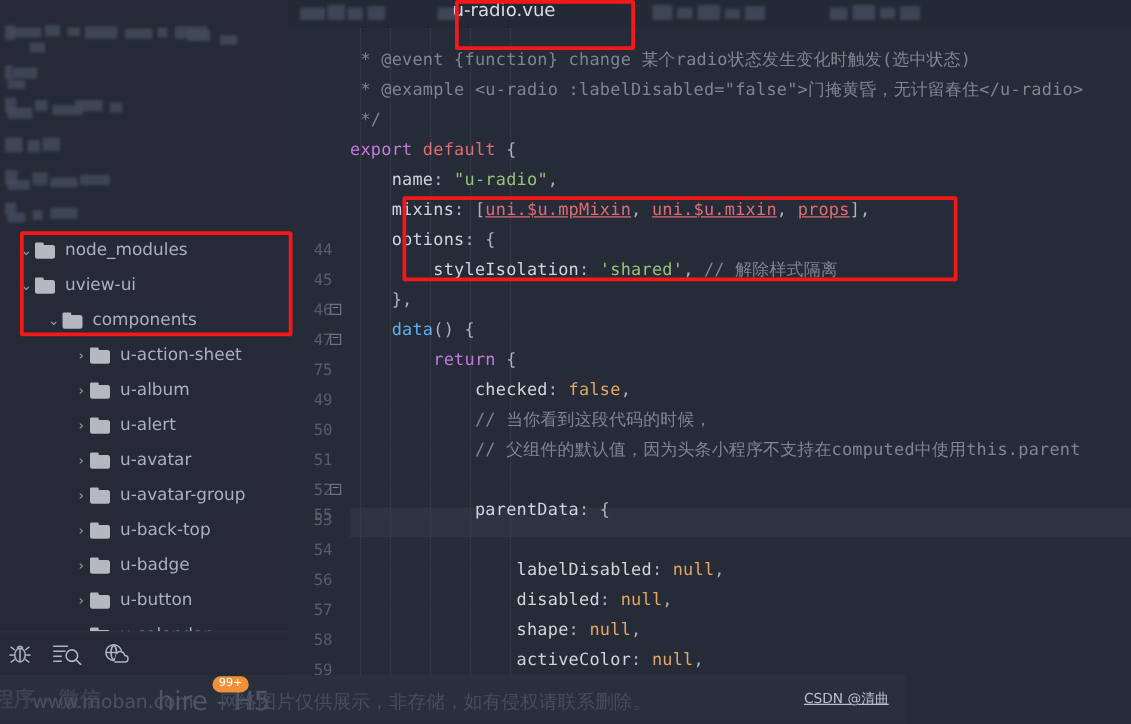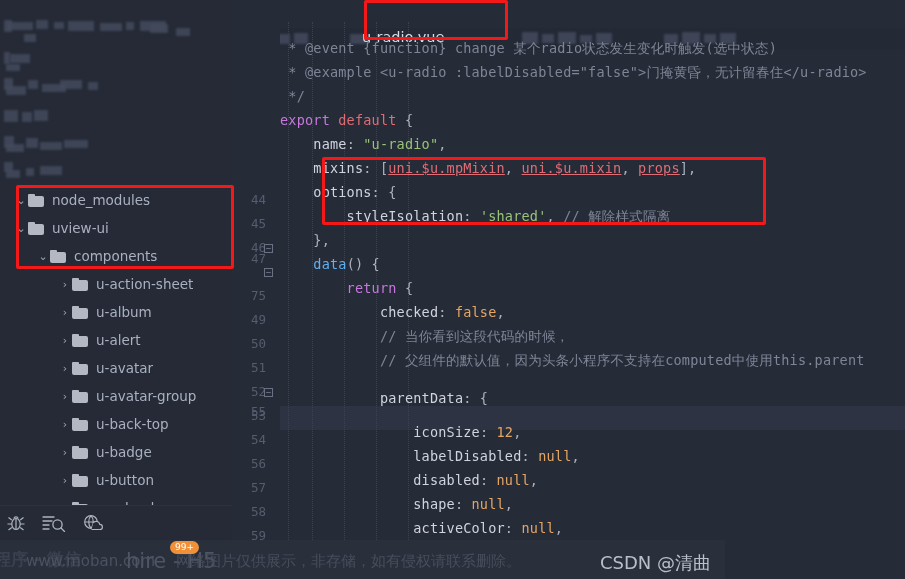--- a/index.html
+++ b/index.html
@@ -79,21 +79,20 @@
   .editor {
     position: absolute; left: 232px; top: 0;
     width: 673px; height: 540px;
     background: #262b38;
     overflow: hidden;
   }
   .tabbar {
     position: relative;
     height: 22px;
     background: #242936;
-    margin-top: 28px;
   }
   .gutter {
     position: absolute; left: 0; top: 22px;
     width: 48px; height: 518px;
     background: #262b38;
   }
   .lnum {
     position: absolute;
     right: 14px;
     width: 30px;
@@ -188,22 +187,23 @@
     font-size: 9px;
     border-radius: 9px;
     padding: 1px 5px 2px;
     top: 1px; left: 170px;
     font-family: "DejaVu Sans", "Liberation Sans", sans-serif;
   }
   .csdn {
     position: absolute;
     right: 14px; top: 11px;
     color: #b9bfcb;
-    font-size: 18px;
+    font-size: 11px;
     font-family: "DejaVu Sans", "Liberation Sans", sans-serif;
+    text-decoration: underline;
   }
 </style>
 </head>
 <body>
 
 <div class="app">
 
   <div class="sidebar">
 
     <div>
@@ -365,21 +365,21 @@
       <div style="position:absolute; left:130px; top:1px; color:#d8dce6;
                   font-family:'DejaVu Sans','Liberation Sans',sans-serif; font-size:14.5px;">u-radio.vue</div>
     </div>
 
     <div class="hl-line" style="top:406px;"></div>
 
     <div class="gutter">
       <span class="lnum" style="top:166px;">44</span>
       <span class="lnum" style="top:190px;">45</span>
       <span class="lnum" style="top:214px;">46</span>
-      <span class="lnum" style="top:226px;font-family:Liberation Mono, monospace;">47</span>
+      <span class="lnum" style="top:238px;">47</span>
       <span class="lnum" style="top:262px;">75</span>
       <span class="lnum" style="top:286px;">49</span>
       <span class="lnum" style="top:310px;">50</span>
       <span class="lnum" style="top:334px;">51</span>
       <span class="lnum" style="top:358px;">52</span>
       <span class="lnum" style="top:382px;">53</span>
       <span class="lnum" style="top:406px;">54</span>
 
       <span class="lnum" style="top:430px;">56</span>
       <span class="lnum" style="top:454px;">57</span>
@@ -405,22 +405,21 @@
       <div class="cline" style="top:110px;"><span class="t-prop">    name</span><span class="t-punc">: </span><span class="t-str">"u-radio"</span><span class="t-punc">,</span></div>
       <div class="cline" style="top:134px;"><span class="t-prop">    mixins</span><span class="t-punc">: [</span><span class="t-var">uni.$u.mpMixin</span><span class="t-punc">, </span><span class="t-var">uni.$u.mixin</span><span class="t-punc">, </span><span class="t-var">props</span><span class="t-punc">],</span></div>
       <div class="cline" style="top:158px;"><span class="t-prop">    options</span><span class="t-punc">: {</span></div>
       <div class="cline" style="top:182px;"><span class="t-prop">        styleIsolation</span><span class="t-punc">: </span><span class="t-str">'shared'</span><span class="t-punc">, </span><span class="t-cmt">// 解除样式隔离</span></div>
       <div class="cline t-punc" style="top:206px;">    },</div>
       <div class="cline" style="top:230px;"><span class="t-fn">    data</span><span class="t-punc">() {</span></div>
       <div class="cline" style="top:254px;"><span class="t-kw">        return</span><span class="t-punc"> {</span></div>
       <div class="cline" style="top:278px;"><span class="t-prop">            checked</span><span class="t-punc">: </span><span class="t-num">false</span><span class="t-punc">,</span></div>
       <div class="cline t-cmt" style="top:302px;">            // 当你看到这段代码的时候，</div>
       <div class="cline t-cmt" style="top:326px;">            // 父组件的默认值，因为头条小程序不支持在computed中使用this.parent</div>
-      <div class="cline" style="top:364px;"><span class="t-prop">            parentData</span><span class="t-punc">: {</span></div>
-      <div class="cline" style="top:398px;"><span class="t-prop">                iconSize</span><span class="t-punc">: </span><span class="t-num">12</span><span class="t-punc">,</span></div>
+      <div class="cline" style="top:374px;"><span class="t-prop">            parentData</span><span class="t-punc">: {</span></div>
       <div class="cline" style="top:422px;"><span class="t-prop">                labelDisabled</span><span class="t-punc">: </span><span class="t-num">null</span><span class="t-punc">,</span></div>
       <div class="cline" style="top:446px;"><span class="t-prop">                disabled</span><span class="t-punc">: </span><span class="t-num">null</span><span class="t-punc">,</span></div>
       <div class="cline" style="top:470px;"><span class="t-prop">                shape</span><span class="t-punc">: </span><span class="t-num">null</span><span class="t-punc">,</span></div>
       <div class="cline" style="top:494px;"><span class="t-prop">                activeColor</span><span class="t-punc">: </span><span class="t-num">null</span><span class="t-punc">,</span></div>
 
     </div>
   </div>
 
   <div style="position:absolute; left:232px; top:0; width:48px; height:540px; pointer-events:none;">
     <span class="lnum" style="position:absolute; top:400px; right:14px;">55</span>

